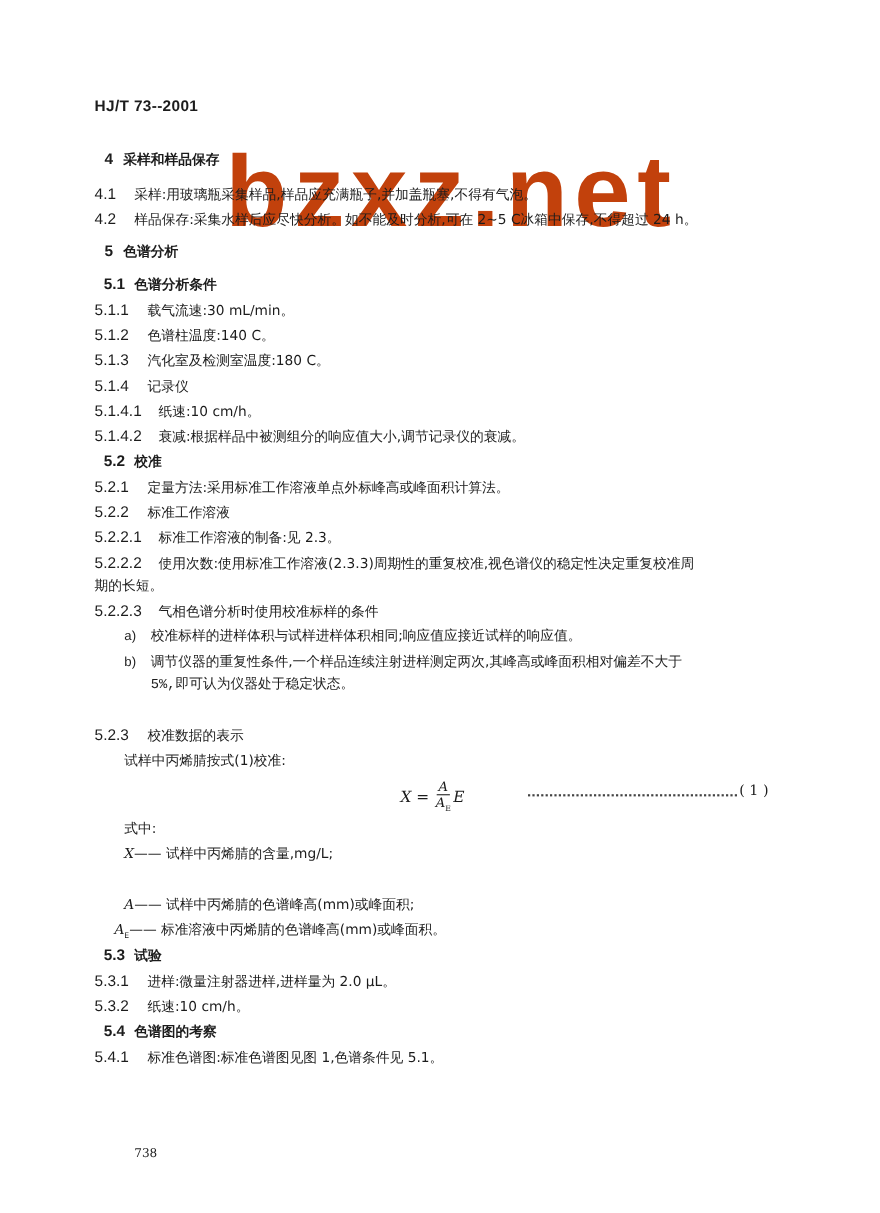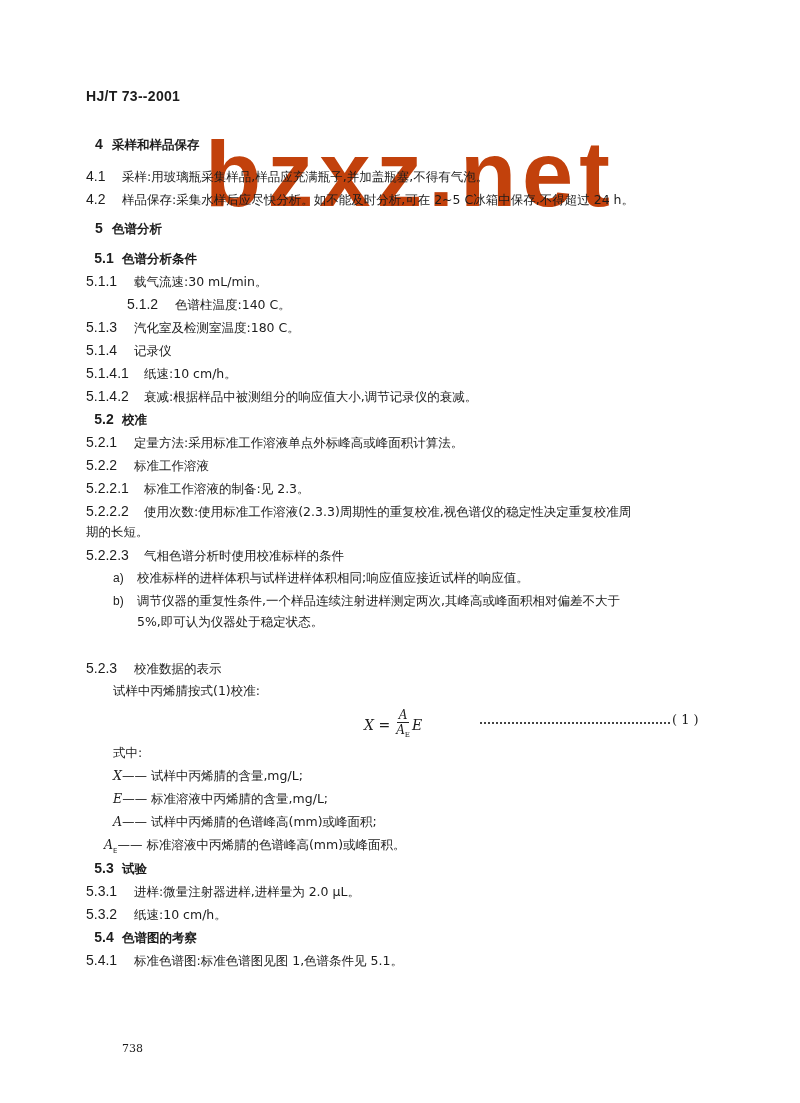--- a/index.html
+++ b/index.html
@@ -54,21 +54,21 @@
 
   <div class="line b" style="left:86px;top:219px;">
     <span class="num" style="width:26px">5</span><span>色谱分析</span>
   </div>
   <div class="line b" style="left:86px;top:249px;">
     <span class="num" style="width:36px">5.1</span><span>色谱分析条件</span>
   </div>
   <div class="line" style="left:86px;top:272px;">
     <span class="num" style="width:48px">5.1.1</span><span>载气流速:30 mL/min。</span>
   </div>
-  <div class="line" style="left:86px;top:295px;margin-left:41px;">
+  <div class="line" style="left:86px;top:295px;">
     <span class="num" style="width:48px">5.1.2</span><span>色谱柱温度:140 C。</span>
   </div>
   <div class="line" style="left:86px;top:318px;">
     <span class="num" style="width:48px">5.1.3</span><span>汽化室及检测室温度:180 C。</span>
   </div>
   <div class="line" style="left:86px;top:341px;">
     <span class="num" style="width:48px">5.1.4</span><span>记录仪</span>
   </div>
   <div class="line" style="left:86px;top:364px;">
     <span class="num" style="width:58px">5.1.4.1</span><span>纸速:10 cm/h。</span>
@@ -97,21 +97,21 @@
   </div>
   <div class="line" style="left:86px;top:546px;">
     <span class="num" style="width:58px">5.2.2.3</span><span>气相色谱分析时使用校准标样的条件</span>
   </div>
   <div class="line" style="left:113px;top:569px;">
     <span class="num" style="width:24px;font-size:12px">a)</span><span>校准标样的进样体积与试样进样体积相同;响应值应接近试样的响应值。</span>
   </div>
   <div class="line" style="left:113px;top:592px;">
     <span class="num" style="width:24px;font-size:12px">b)</span><span>调节仪器的重复性条件,一个样品连续注射进样测定两次,其峰高或峰面积相对偏差不大于</span>
   </div>
-  <div class="line" style="left:137px;top:613px;">
+  <div class="line" style="left:137px;top:613px;font-family:Liberation Mono, monospace;">
     <span>5%,即可认为仪器处于稳定状态。</span>
   </div>
   <div class="line" style="left:86px;top:659px;">
     <span class="num" style="width:48px">5.2.3</span><span>校准数据的表示</span>
   </div>
   <div class="line" style="left:113px;top:682px;">
     <span>试样中丙烯腈按式(1)校准:</span>
   </div>
 
   <div class="formula" style="top:708px;">
@@ -124,23 +124,20 @@
   </div>
   <div class="eq-dots" style="top:722px;"></div>
   <div class="eq-num" style="top:712px;">( 1 )</div>
 
   <div class="line" style="left:113px;top:744px;">
     <span>式中:</span>
   </div>
 
   <div class="line" style="left:113px;top:767px;">
     <span class="var">X</span><span>—— 试样中丙烯腈的含量,mg/L;</span>
-  </div>
-  <div class="line" style="left:113px;top:790px;">
-    <span class="var">E</span><span>—— 标准溶液中丙烯腈的含量,mg/L;</span>
   </div>
   <div class="line" style="left:104px;top:836px;">
     <span class="var">A</span><sub style="font-size:7px">E</sub><span>—— 标准溶液中丙烯腈的色谱峰高(mm)或峰面积。</span>
   </div>
   <div class="line" style="left:113px;top:813px;">
     <span class="var">A</span><span>—— 试样中丙烯腈的色谱峰高(mm)或峰面积;</span>
   </div>
 
   <div class="line b" style="left:86px;top:859px;">
     <span class="num" style="width:36px">5.3</span><span>试验</span>

